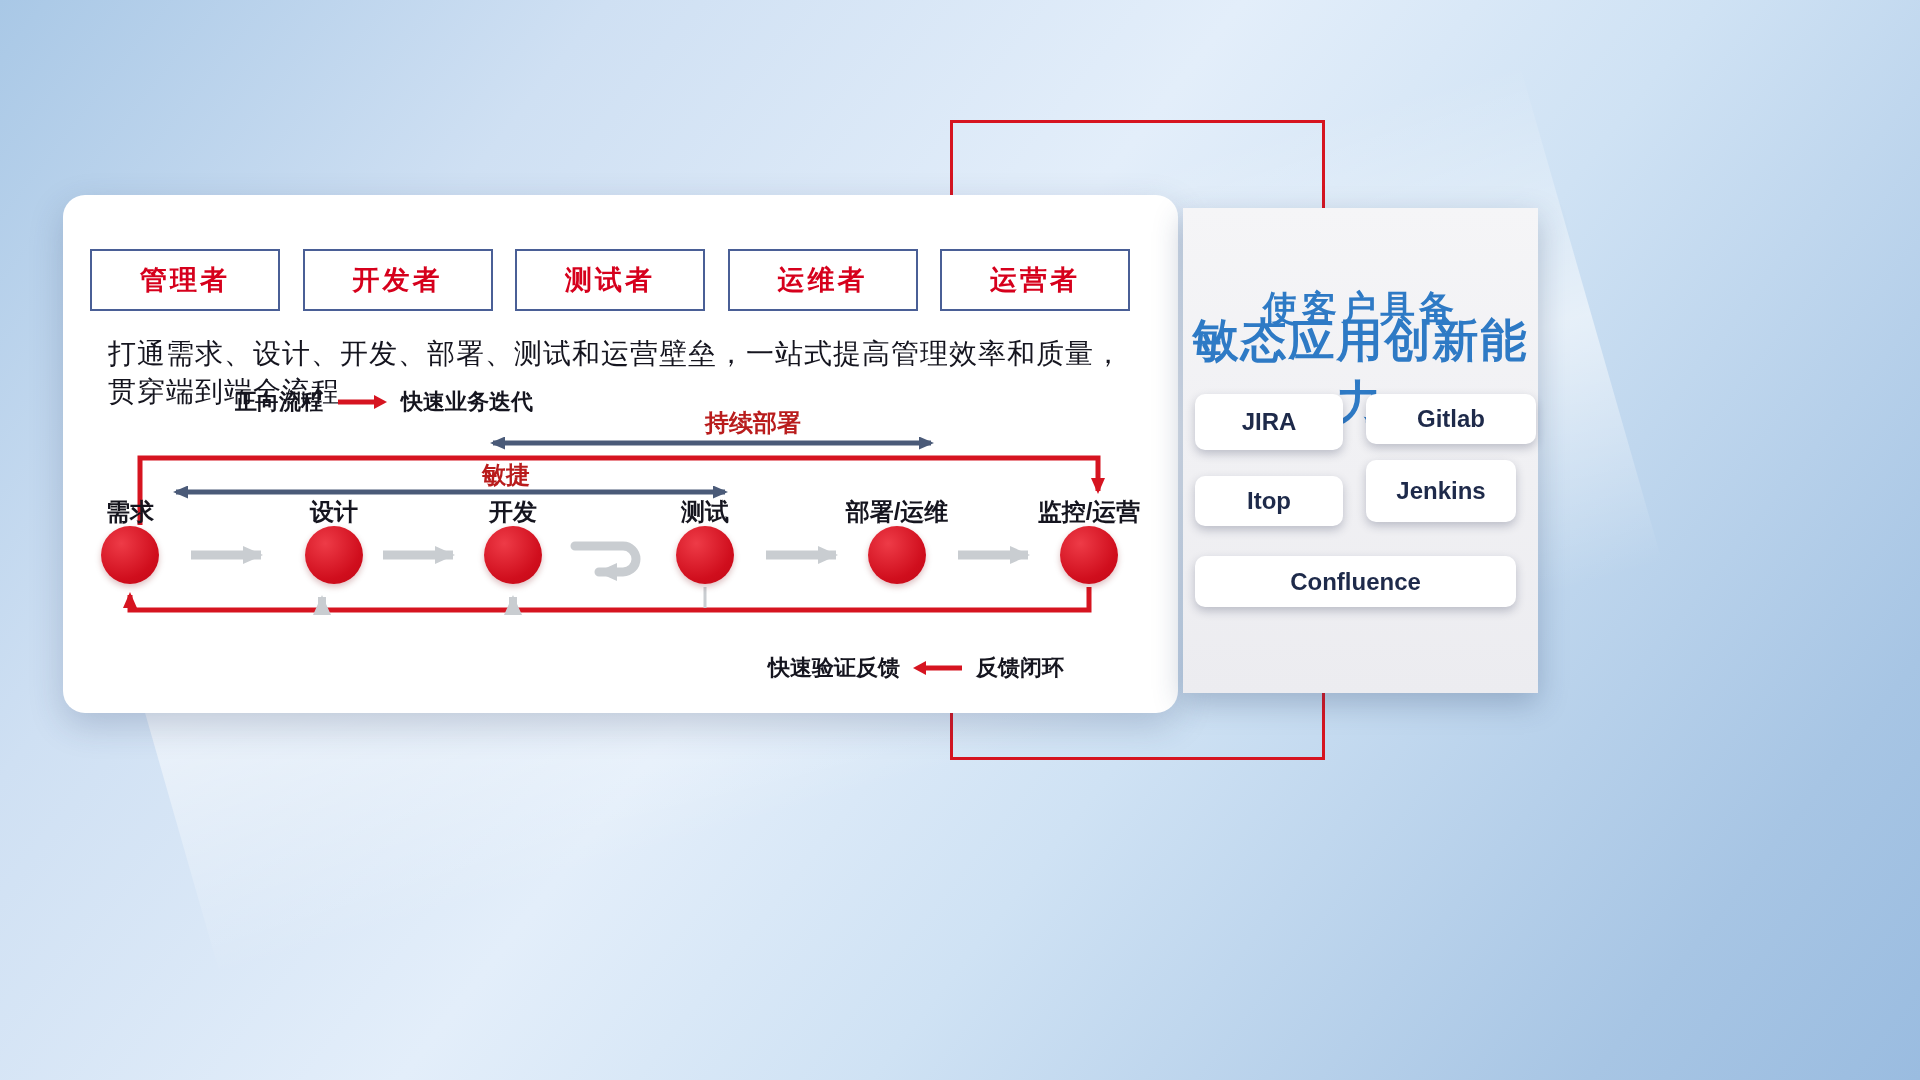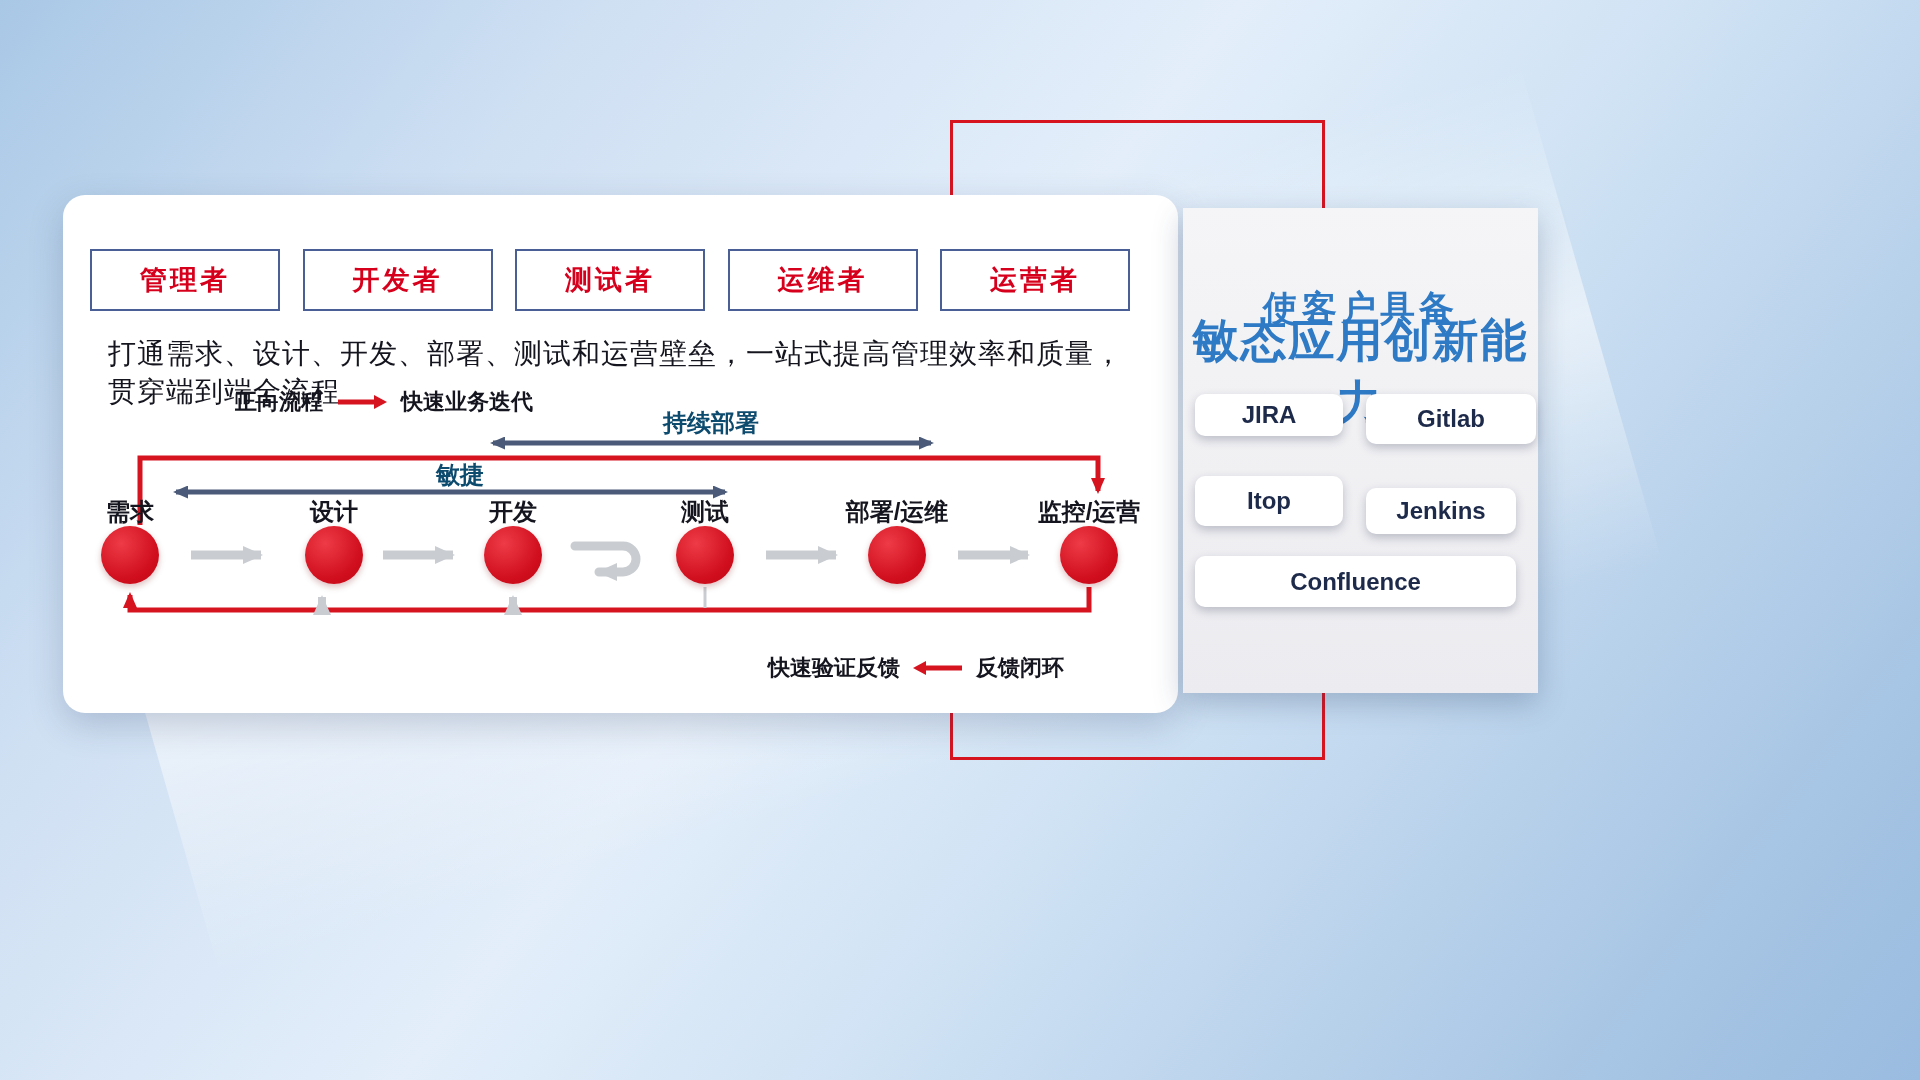--- a/index.html
+++ b/index.html
@@ -58,22 +58,22 @@
     display: flex; align-items: center; gap: 13px;
     font-size: 22px; font-weight: bold; color: #15151f;
   }
   .legend-feedback {
     position: absolute; left: 705px; top: 458px;
     display: flex; align-items: center; gap: 12px;
     font-size: 22px; font-weight: bold; color: #15151f;
   }
   .diagram-svg { position: absolute; left: 0; top: 0; }
   .span-label {
-    position: absolute; text-align: center;
-    font-size: 24px; font-weight: bold; color: #0c4a6e;
+    position: absolute; text-align: right;
+    font-size: 24px; font-weight: bold; color: #b91c1c;
   }
   .cd-label   { left: 558px; top: 212px; width: 180px; }
   .agile-label{ left: 327px; top: 264px; width: 140px; }
   .stage-node {
     position: absolute; top: 303px;
     width: 140px;
     display: flex; flex-direction: column; align-items: center;
   }
   .stage-label {
     font-size: 24px; font-weight: bold; color: #15151f;
@@ -100,24 +100,24 @@
   .panel-title.line1 { top: 32px;  font-size: 35px; letter-spacing: 4px; margin-top: 45px; }
   .panel-title.line2 { top: 102px; font-size: 46px; letter-spacing: 2px; }
   .tool-btn {
     position: absolute;
     background: #ffffff;
     border-radius: 10px;
     box-shadow: 0 4px 10px rgba(30,40,70,0.25);
     display: flex; align-items: center; justify-content: center;
     font-size: 24px; font-weight: bold; color: #1e2a4a;
   }
-  .btn-jira       { left: 12px;  top: 186px; width: 148px; height: 42px; }
+  .btn-jira       { left: 12px;  top: 186px; width: 148px; height: 56px; }
   .btn-gitlab     { left: 183px; top: 186px; width: 170px; height: 50px; }
   .btn-itop       { left: 12px;  top: 268px; width: 148px; height: 50px; }
-  .btn-jenkins    { left: 183px; top: 280px; width: 150px; height: 46px; }
+  .btn-jenkins    { left: 183px; top: 252px; width: 150px; height: 62px; }
   .btn-confluence { left: 12px;  top: 348px; width: 321px; height: 51px; }
 </style>
 </head>
 <body>
 
 <div class="bg-streak"></div>
 <div class="red-frame"></div>
 
 <div class="card">
 

